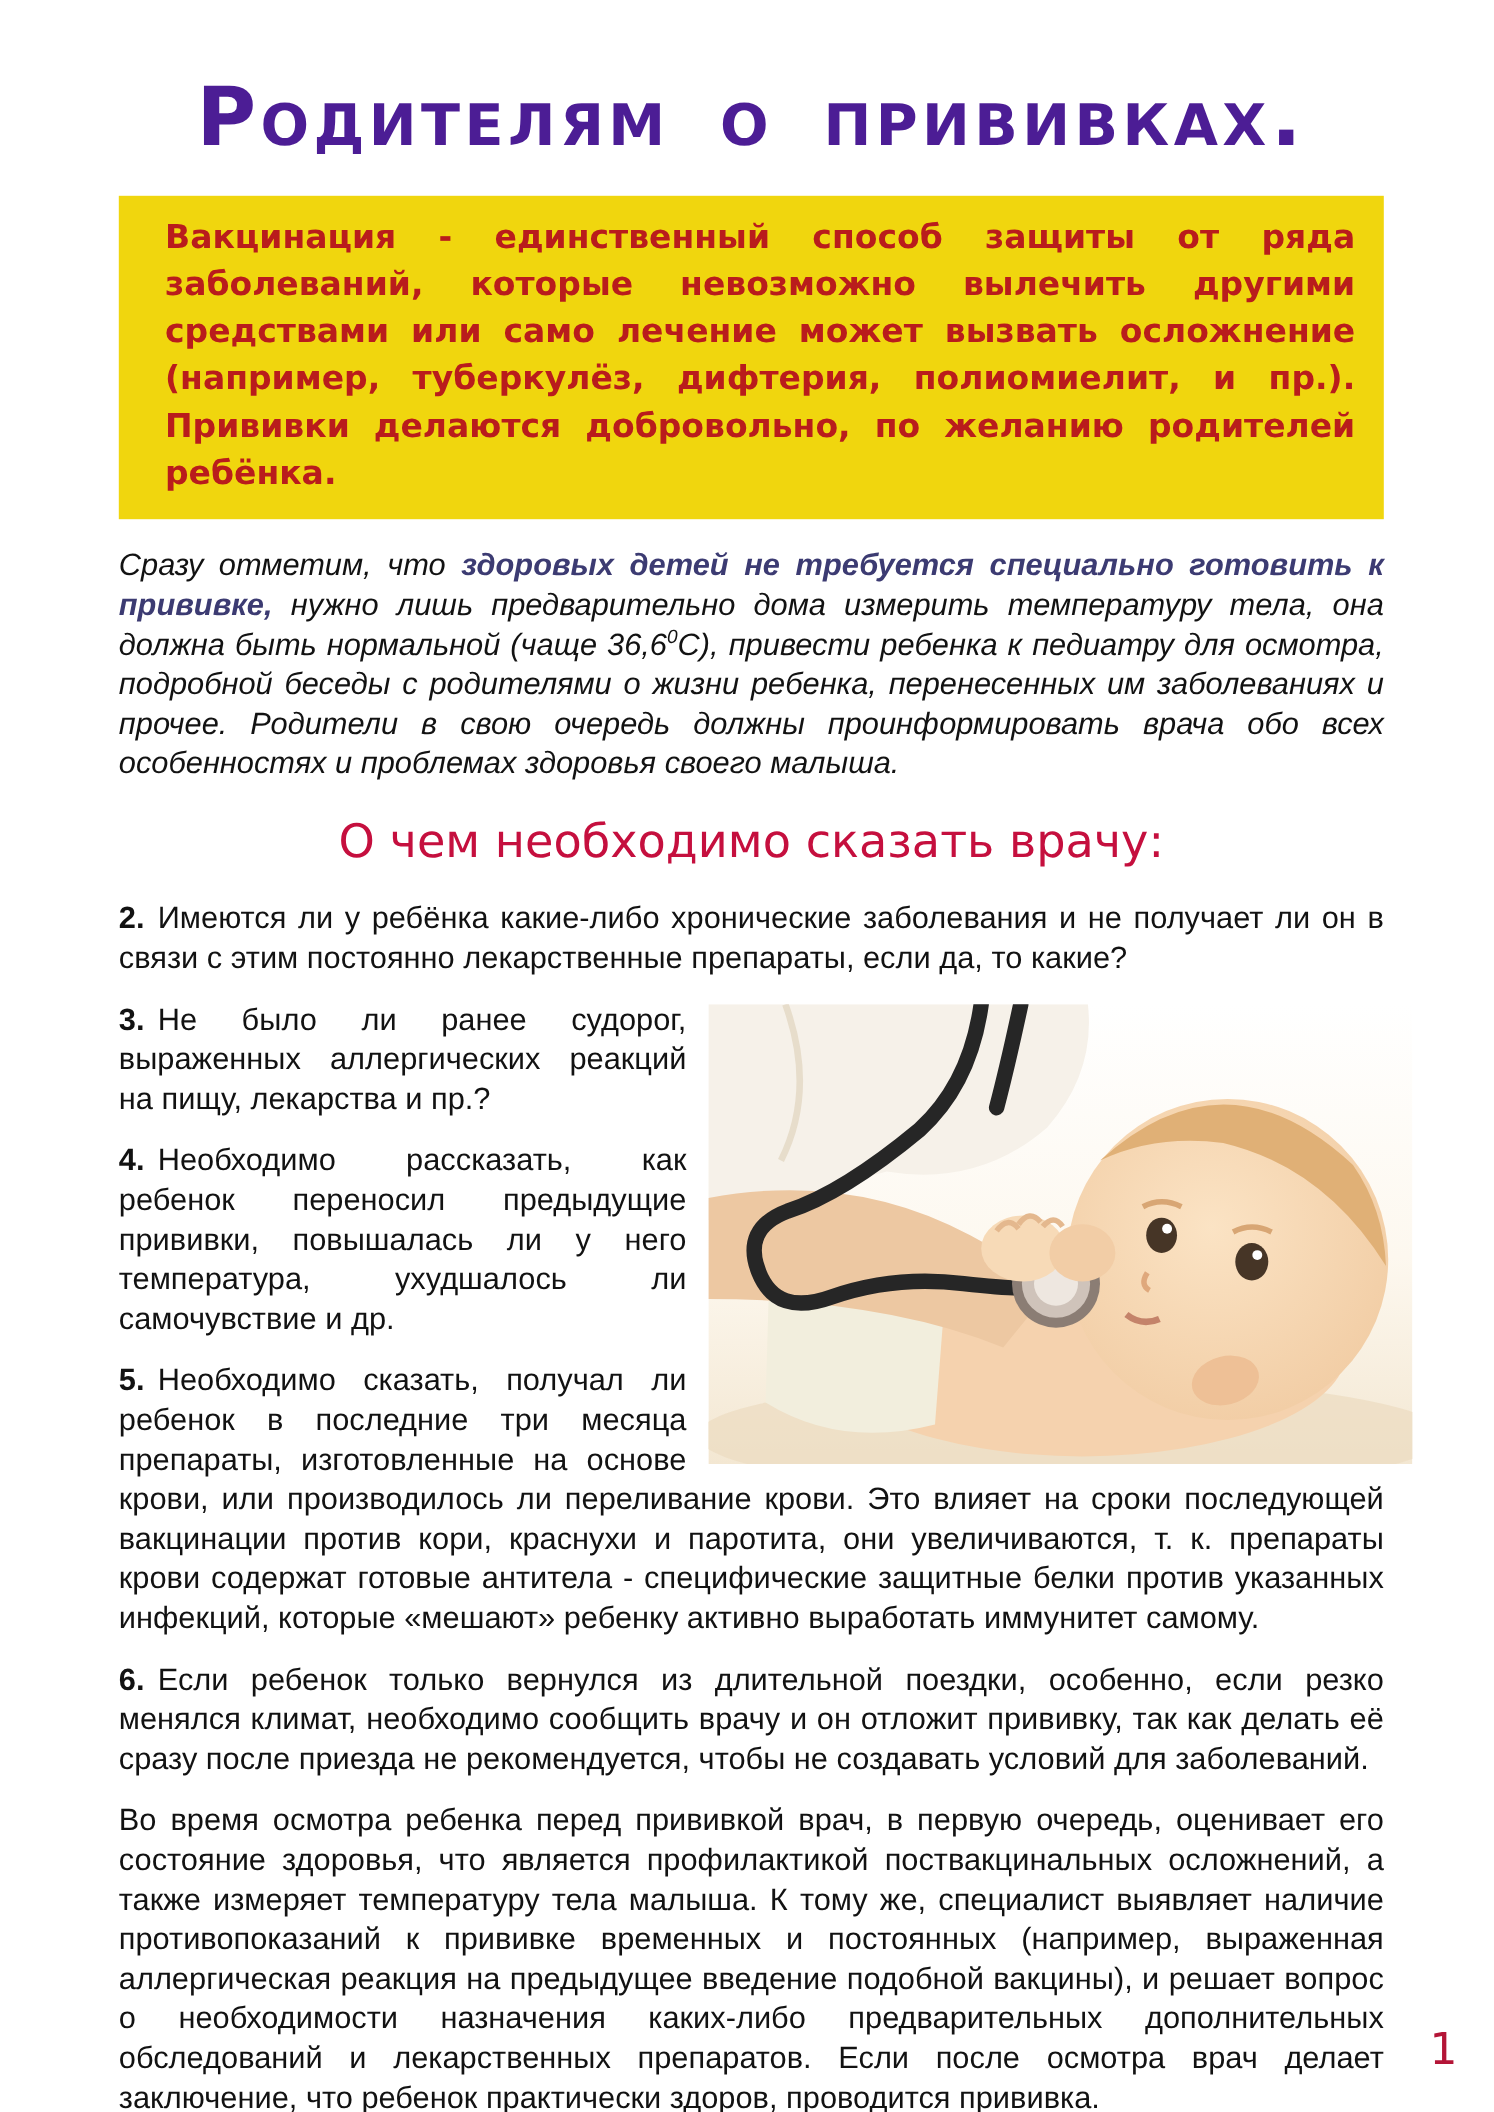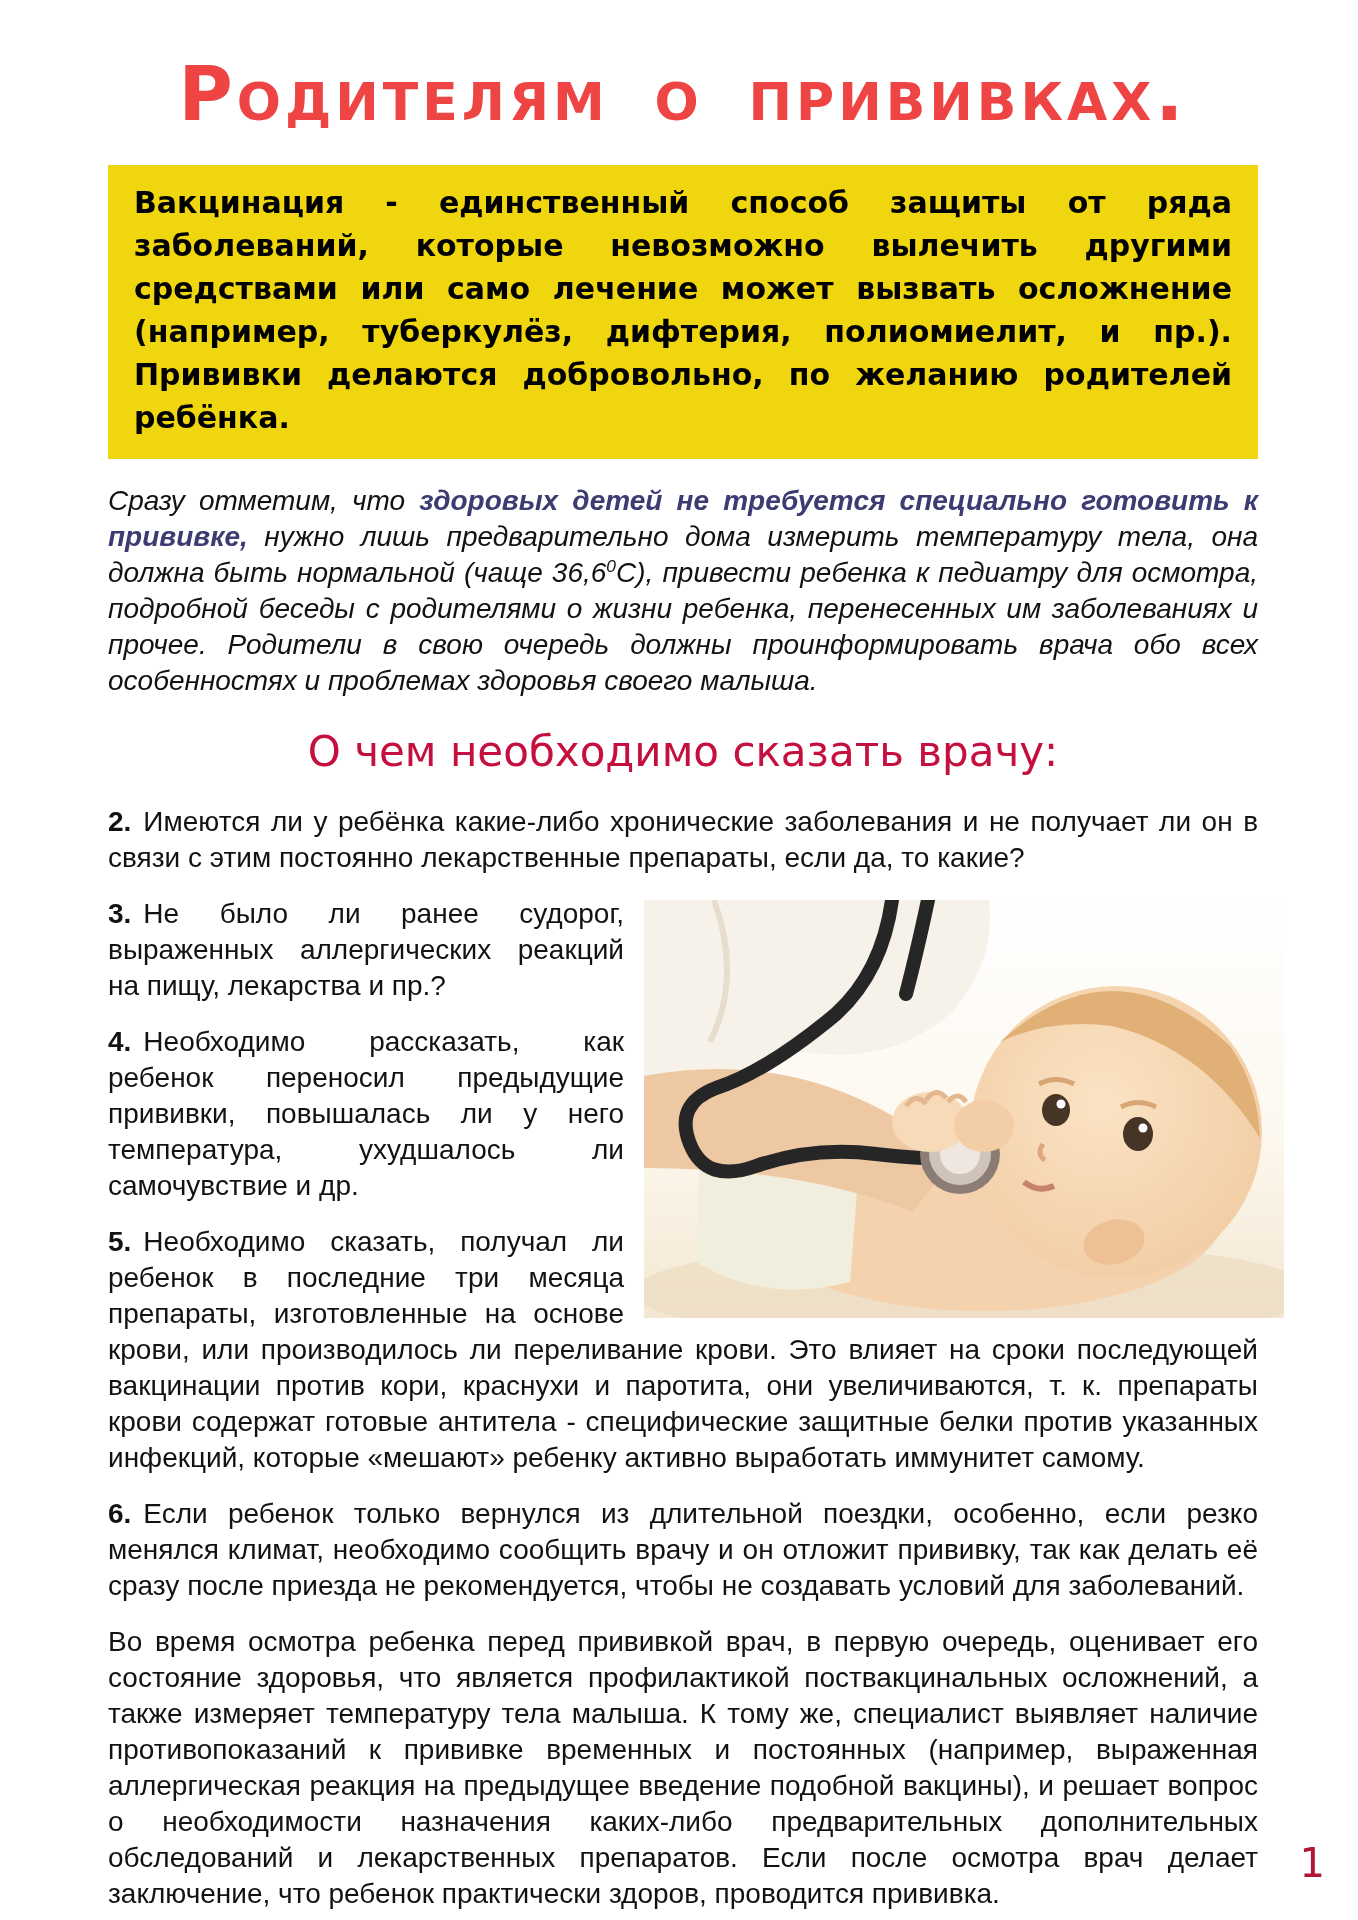--- a/index.html
+++ b/index.html
@@ -13,38 +13,38 @@
     font-family:"Liberation Sans", sans-serif;
     color:#121212;
   }
   .content { padding:54px 100px 0 108px; }
 
   .title {
     text-align:center;
     font-family:"DejaVu Sans", sans-serif;
     font-weight:bold;
     font-variant:small-caps;
-    color:#ef4444;
+    color:#4c1d95;
     font-size:74px;
     letter-spacing:4px;
     word-spacing:16px;
     line-height:1.1;
-    margin:0 0 30px 0;
+    margin:13px 0 30px 0;
     white-space:nowrap;
   }
 
   .banner {
     background:#f0d60e;
-    color:#000000;
+    color:#b91c1c;
     font-family:"DejaVu Sans", sans-serif;
     font-weight:bold;
     font-size:30px;
     line-height:43px;
     text-align:justify;
-    padding:16px 26px 20px 26px;
+    padding:16px 26px 20px 42px;
   }
 
   .bodytext {
     font-size:28px;
     line-height:36px;
     text-align:justify;
   }
 
   .intro { margin-top:24px;font-style:italic; }
   .navy-bold { color:#3c3b72; font-weight:bold; }

